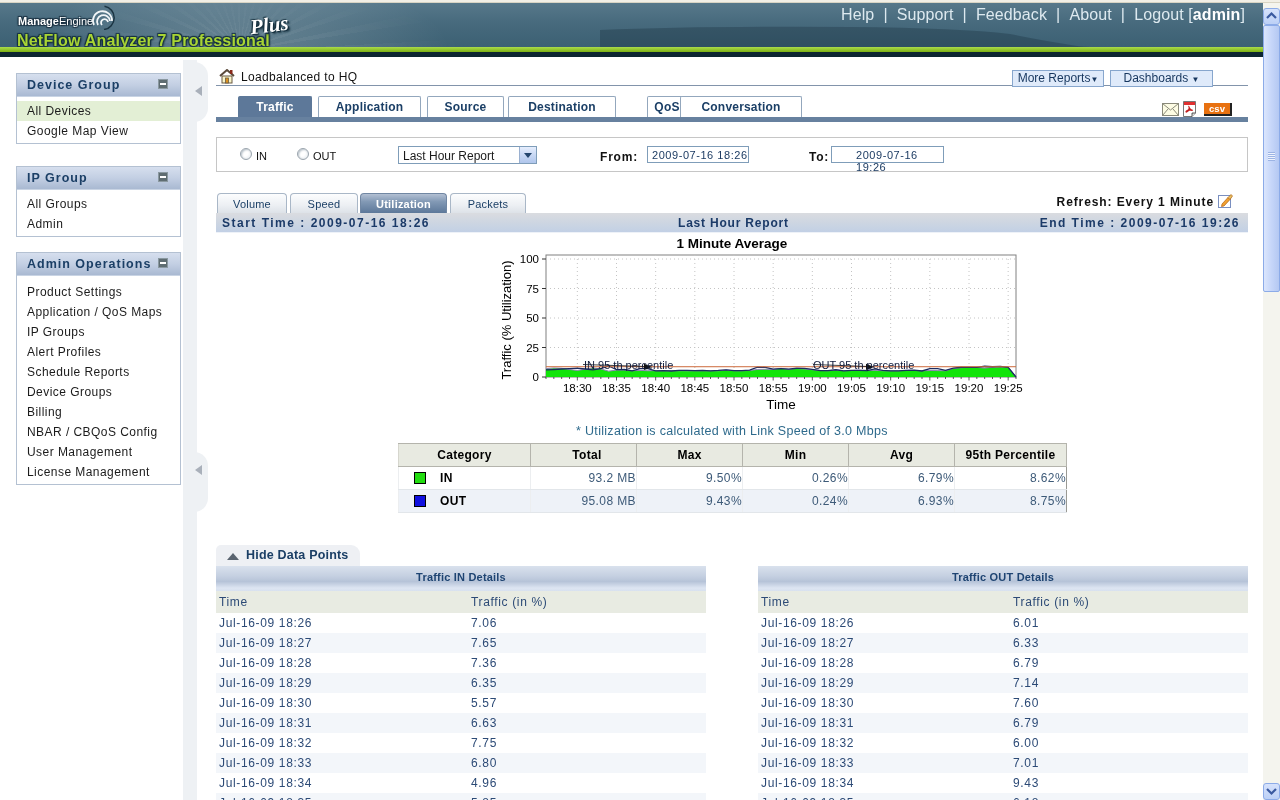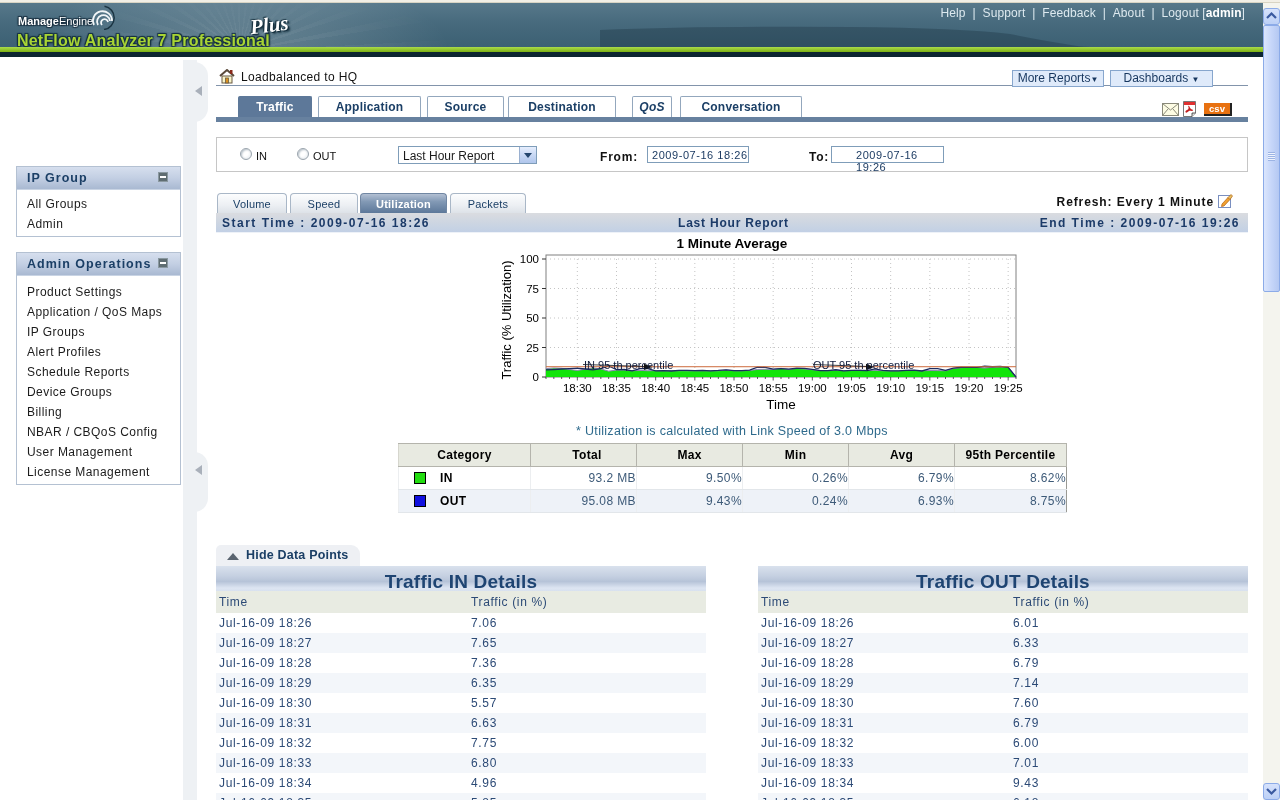--- a/index.html
+++ b/index.html
@@ -18,21 +18,21 @@
 #greenline { left:0; top:47px; width:1280px; height:5px; background:linear-gradient(180deg,#aadb4a,#7db113); }
 #darkline { left:0; top:52px; width:1280px; height:5px; background:#0d2531; }
 #melogo { left:18px; top:15px; font-size:11px; font-weight:bold; color:#fff; letter-spacing:0px;
   text-shadow:-1px -1px 1px #1a3040, 1px -1px 1px #1a3040, -1px 1px 1px #1a3040, 1px 1px 1px #1a3040; }
 #melogo .eng { font-weight:normal; }
 #nfatitle { left:17px; top:32px; font-size:16px; font-weight:bold; color:#a8d434; letter-spacing:0.2px;
   text-shadow:-1px -1px 1px #15303f, 1px -1px 1px #15303f, -1px 1px 1px #15303f, 1px 1px 2px #0a2230; }
 #plus { left:250px; top:13px; font-size:21px; font-style:italic; font-weight:bold; color:#fff;
   font-family:"Liberation Serif", serif; transform:rotate(-7deg);
   text-shadow:1px 1px 0 #16303e, 2px 2px 2px #16303e, -1px -1px 1px #16303e; }
-#topmenu { right:35px; top:6px; font-size:12px; color:#dde9ef; letter-spacing:0.1px; }
+#topmenu { right:35px; top:6px; font-size:16px; color:#dde9ef; letter-spacing:0.1px; }
 #topmenu b { color:#fff; }
 
 .panel { left:16px; width:165px; background:#fff; border:1px solid #b4c1d2; padding-bottom:2px; }
 .phdr { height:23px; background:linear-gradient(180deg,#d6dfee 0%,#c3cfe3 50%,#a9b9d2 100%);
   position:relative; border-bottom:1px solid #c9d4e4; }
 .phdr span { position:absolute; left:10px; top:4px; font-size:12.5px; font-weight:bold; color:#1b3f66; letter-spacing:1px; }
 .pmin { position:absolute; right:12px; top:5px; width:10px; height:10px; background:#5f6d72; border:1px solid #8a98a0; }
 .pmin:after { content:""; position:absolute; left:1px; top:3px; width:6px; height:2px; background:#fff; }
 .pitem { position:relative; height:20px; font-size:12px; color:#1b1b1b; padding:3px 0 0 10px; letter-spacing:0.45px; }
 .sel { background:#e3efd5; }
@@ -85,21 +85,21 @@
 #sumtbl .r2 td { background:#eef2f8; }
 #sumtbl .cat { text-align:left; font-weight:bold; color:#000; }
 .swatch { display:inline-block; width:12px; height:12px; border:1px solid #000; vertical-align:-2px; margin:0 14px 0 15px; }
 
 #hidedp { left:216px; top:545px; width:144px; height:21px; background:#eef0f4; border-radius:5px 9px 0 0;
   font-size:12.5px; font-weight:bold; color:#1b3f66; padding:3px 0 0 30px; letter-spacing:0.2px;}
 #hidedp:before { content:""; position:absolute; left:11px; top:8px; width:0; height:0;
   border-left:6px solid transparent; border-right:6px solid transparent; border-bottom:7px solid #5a6470; }
 .dtbl { top:566px; width:490px; }
 .dtitle { height:25px; background:linear-gradient(180deg,#d9e1ed 0%,#c5d0e1 40%,#b6c3d8 62%,#dde5f2 88%,#d8e1ef 100%);
-  text-align:center; font-size:19px; font-weight:bold; color:#1e4472; padding-top:5px; letter-spacing:0.2px; }
+  text-align:center; font-size:11px; font-weight:bold; color:#1e4472; padding-top:5px; letter-spacing:0.2px; }
 .dcols { height:22px; background:#e8ebe2; position:relative; }
 .dcols span { position:absolute; top:4px; font-size:12px; color:#2c4a76; letter-spacing:0.65px; }
 .drow { height:20px; position:relative; }
 .drow.alt { background:#f3f6fa; }
 .drow span { position:absolute; top:3px; font-size:12px; color:#2c4a76; letter-spacing:0.65px; }
 .c1 { left:3px; } .c2 { left:255px; }
 
 #sbar { left:1263px; top:3px; width:17px; height:797px; background:#f4f4ee; }
 .sbtn { left:1263px; width:17px; height:17px; background:linear-gradient(180deg,#d6e2fc,#bcd0f6);
   border:1px solid #8cabe8; border-radius:3px; }
@@ -127,20 +127,28 @@
       <path d="M10,21 A6.5,6.5 0 1 1 22,17"></path>
       <path d="M14,21 A3.5,3.5 0 1 1 20,18"></path>
     </g>
     <path d="M16,25.5 A11.8,11.8 0 0 0 16.5,2.2" fill="none" stroke="#1b3442" stroke-width="1.5"></path>
   </svg>
   <div class="abs" id="plus">Plus</div>
   <div class="abs" id="topmenu">Help&nbsp; | &nbsp;Support&nbsp; | &nbsp;Feedback&nbsp; | &nbsp;About&nbsp; | &nbsp;Logout [<b>admin</b>]</div>
   <div class="abs" id="greenline"></div>
   <div class="abs" id="darkline"></div>
 
+  <div class="abs panel" style="top:73px;">
+    <div class="phdr">
+        <span>Device Group</span>
+        <div class="pmin"></div>
+      </div>
+    <div class="pitem sel" style="margin-top:4px;">All Devices</div>
+    <div class="pitem">Google Map View</div>
+  </div>
   <div class="abs panel" style="top:166px;">
     <div class="phdr">
         <span>IP Group</span>
         <div class="pmin"></div>
       </div>
     <div class="pitem" style="margin-top:4px;">All Groups</div>
     <div class="pitem">Admin</div>
   </div>
   <div class="abs panel" style="top:252px;">
     <div class="phdr">
@@ -172,21 +180,21 @@
     <rect x="11" y="1" width="2.5" height="4" fill="#8a2a1a"></rect>
   </svg>
   <div class="abs" id="bctext">Loadbalanced to HQ</div>
   <div class="abs topbtn" style="left:1012px; width:92px;">More Reports<span style="font-size:8px;">▼</span></div>
   <div class="abs topbtn" style="left:1110px; width:103px;">Dashboards <span style="font-size:8px;">▼</span></div>
 
   <div class="abs tab1 on" style="left:238px; width:74px;">Traffic</div>
   <div class="abs tab1" style="left:318px; width:103px;">Application</div>
   <div class="abs tab1" style="left:427px; width:77px;">Source</div>
   <div class="abs tab1" style="left:508px; width:108px;">Destination</div>
-  <div class="abs tab1" style="left:632px; width:40px;font-style:italic;">QoS</div>
+  <div class="abs tab1" style="left:647px; width:40px;">QoS</div>
   <div class="abs tab1" style="left:680px; width:122px;">Conversation</div>
   <div class="abs" id="tabbar1"></div>
 
   <svg class="abs" style="left:1162px; top:103px;" width="17" height="13">
       <rect x="0.5" y="0.5" width="16" height="12" fill="#fdfce4" stroke="#8a8a7a"></rect>
       <path d="M0.5,0.5 L8.5,7 L16.5,0.5 M0.5,12.5 L6,6 M16.5,12.5 L11,6" fill="none" stroke="#8a8a7a"></path>
     </svg>
   <svg class="abs" style="left:1183px; top:101px;" width="13" height="16">
       <path d="M0.5,0.5 H12.5 V12 L9,15.5 H0.5 Z" fill="#fff" stroke="#555" stroke-width="0.8"></path>
       <rect x="1" y="1" width="11" height="3" fill="#e03030"></rect>

